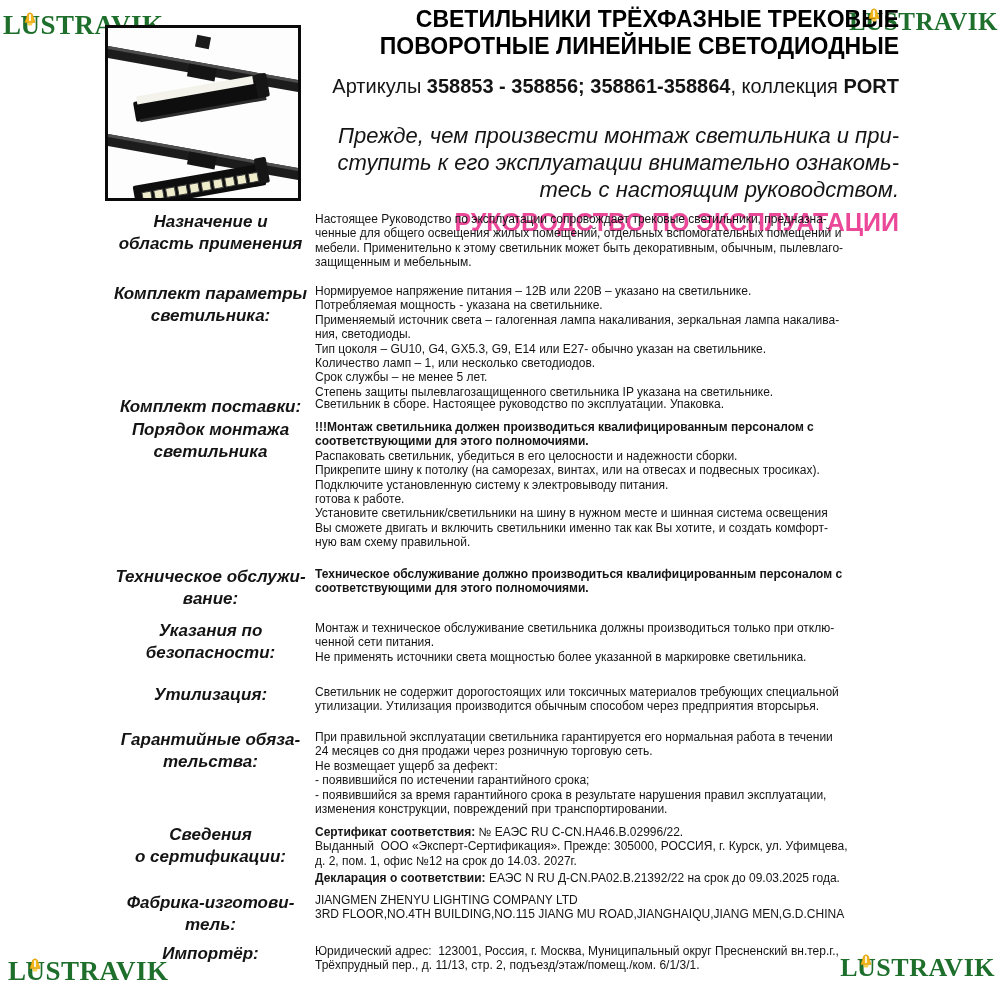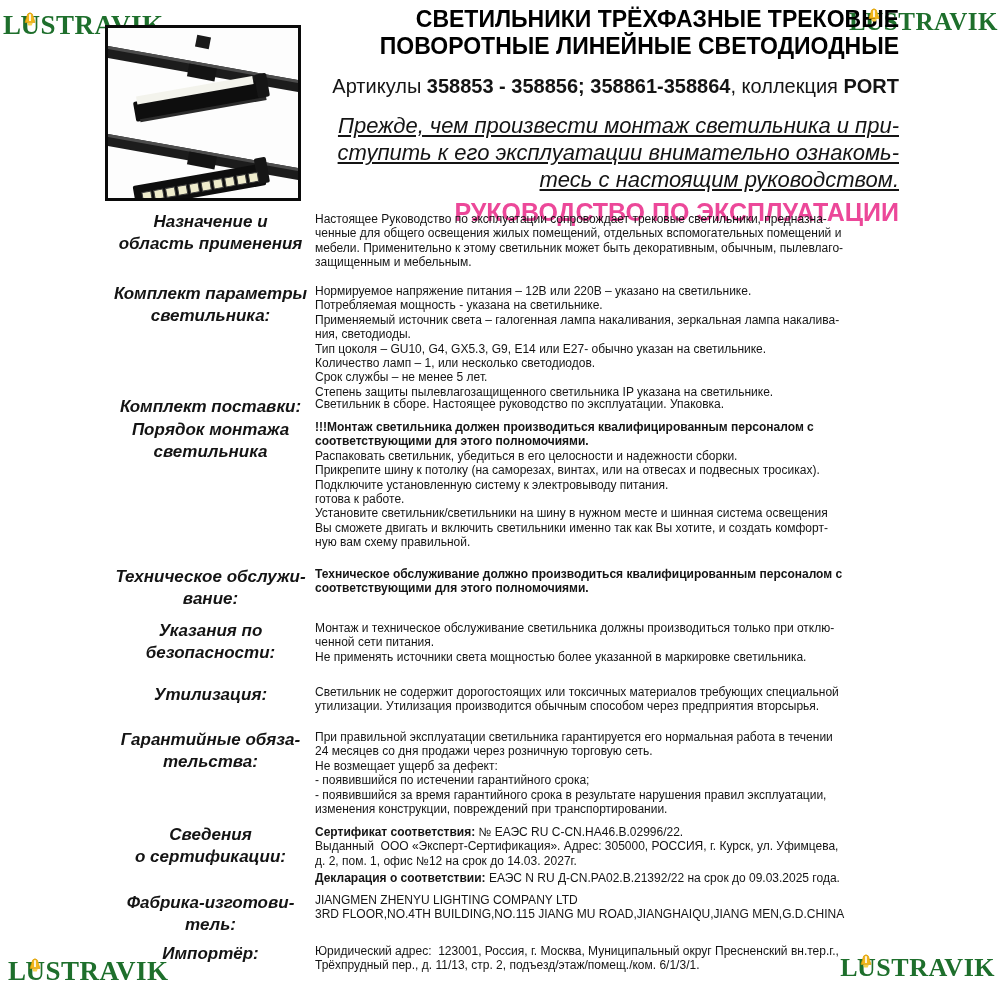--- a/index.html
+++ b/index.html
@@ -19,21 +19,21 @@
   
   .photo{position:absolute;left:105px;top:25px;width:190px;height:170px;
          border:3px solid #0a0a0a;background:#fdfdfd;box-sizing:content-box;}
   .photo svg{display:block;width:100%;height:100%;}
 
   
   .header{position:absolute;left:287px;top:6px;width:612px;text-align:right;}
   .header .t-line{font-size:23px;font-weight:bold;line-height:27px;white-space:pre;color:#000;}
   .articles{font-size:20px;margin-top:15px;white-space:pre;}
   .articles .b{font-weight:bold;}
-  .notice{margin-top:14px;font-style:italic;font-size:22px;line-height:27px;text-decoration:underline;}
+  .notice{margin-top:24px;font-style:italic;font-size:22px;line-height:27px;}
   .notice div{white-space:pre;}
   .manual-heading{margin-top:5px;font-size:25px;font-weight:bold;white-space:pre;color:#ec4899;}
 
   
   .section{position:absolute;left:0;top:0;width:1000px;}
   .section-label{position:absolute;left:103px;top:0;width:215px;text-align:center;
                  font-weight:bold;font-style:italic;font-size:17px;line-height:22px;}
   .section-label div{white-space:pre;}
   .section-body{position:absolute;left:315px;top:1px;width:675px;
                 font-size:12px;line-height:14.4px;}
@@ -237,21 +237,21 @@
         </div>
       </div>
       <div class="section" style="top: 824px;">
         <div class="section-label">
           <div>Сведения</div>
           <div>о сертификации:</div>
         </div>
         <div class="section-body">
           <div class="para">
             <div class="line"><span class="b">Сертификат соответствия:</span><span> № ЕАЭС RU C-CN.НА46.В.02996/22.</span></div>
-            <div class="line"><span>Выданный  ООО «Эксперт-Сертификация». Адрес: 305000, РОССИЯ, г. Курск, ул. Уфимцева,</span></div>
+            <div class="line"><span>Выданный  ООО «Эксперт-Сертификация». Прежде: 305000, РОССИЯ, г. Курск, ул. Уфимцева,</span></div>
             <div class="line"><span>д. 2, пом. 1, офис №12 на срок до 14.03. 2027г.</span></div>
           </div>
           <div class="para">
             <div class="line"><span class="b">Декларация о соответствии:</span><span> ЕАЭС N RU Д-CN.РА02.В.21392/22 на срок до 09.03.2025 года.</span></div>
           </div>
         </div>
       </div>
       <div class="section" style="top: 892px;">
         <div class="section-label">
           <div>Фабрика-изготови-</div>

